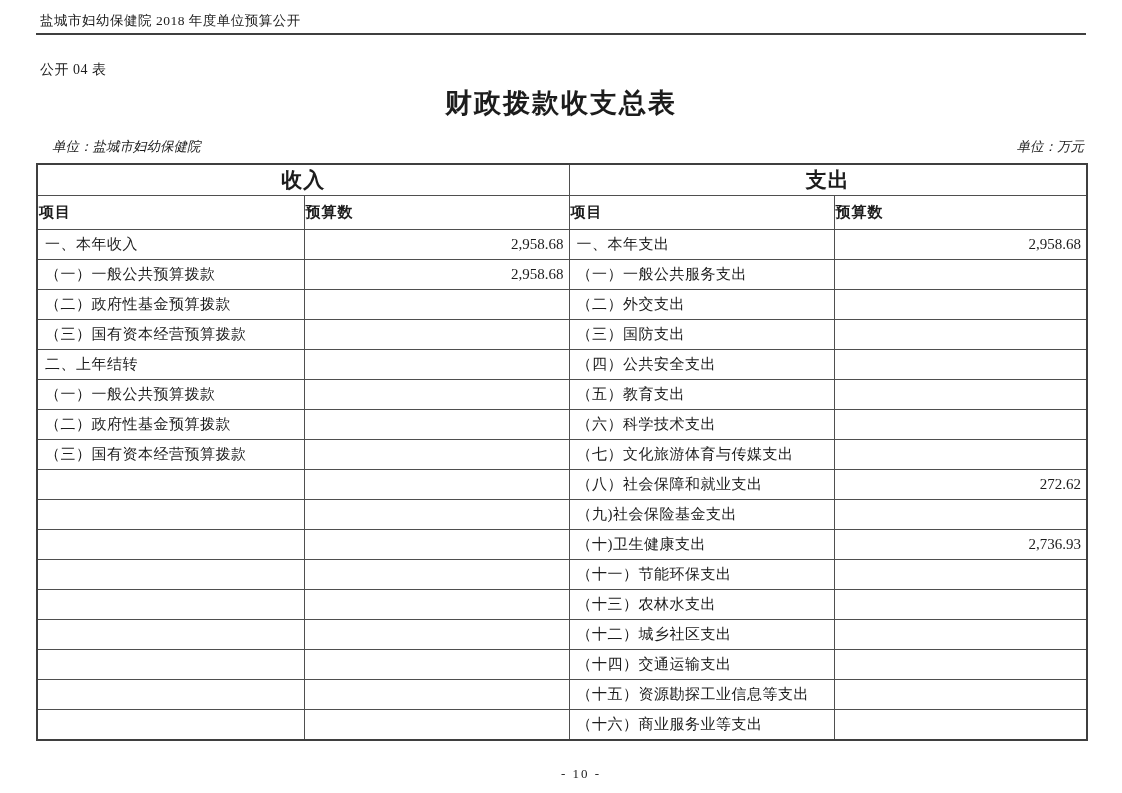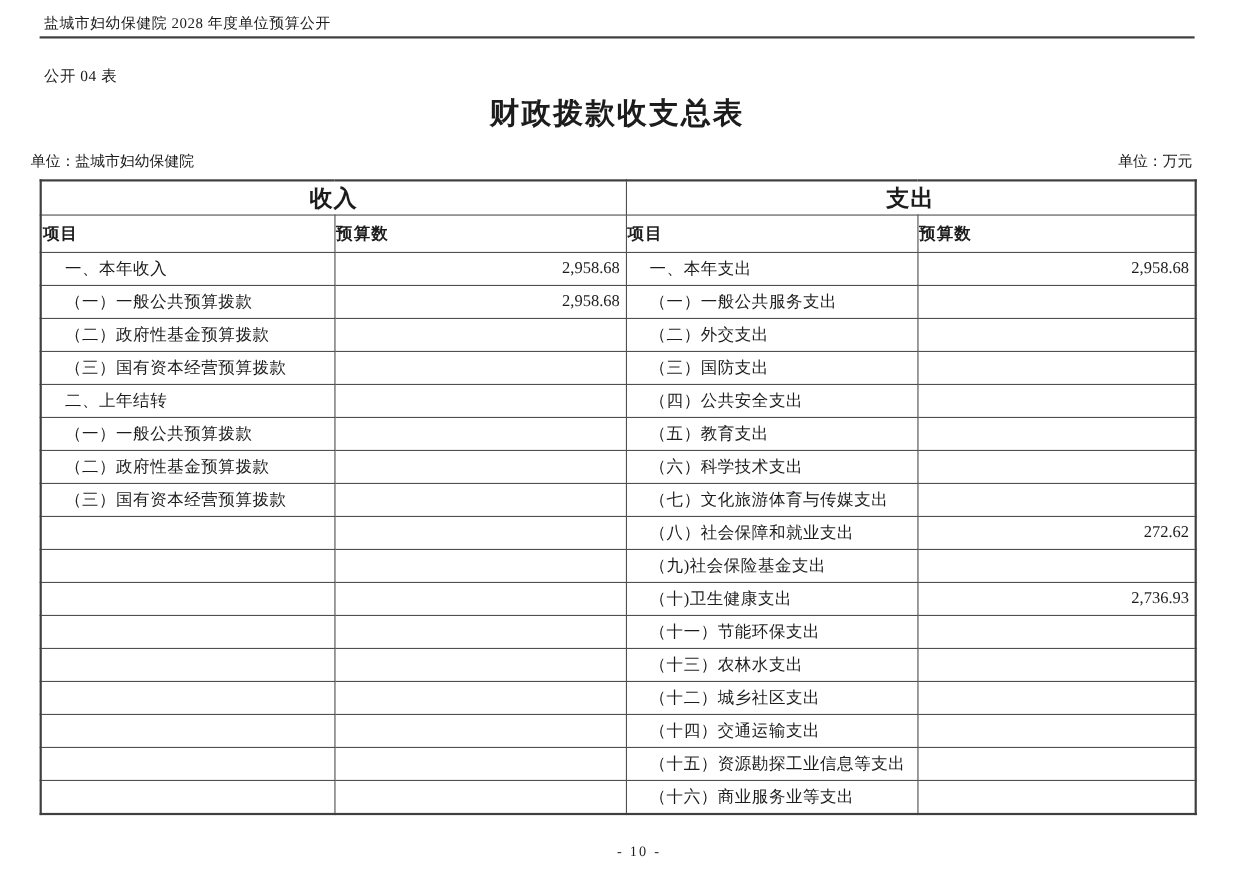--- a/index.html
+++ b/index.html
@@ -33,25 +33,26 @@
     letter-spacing: 0.5px;
   }
   .page-title {
     margin-top: 6px;
     text-align: center;
     font-size: 27px;
     font-weight: bold;
     letter-spacing: 2px;
   }
   .unit-row {
-    margin: 17px 36px 0 24px;
+    margin: 17px 36px 0 48px;
     display: flex;
     justify-content: space-between;
     align-items: flex-end;
     font-size: 13.5px;
+    font-style: italic;
   }
   .unit-row .left { padding-left: 4px; }
   .unit-row .right { padding-right: 2px; }
   table.budget {
     margin: 7px 36px 0 36px;
     width: 1050px;
     border-collapse: collapse;
     table-layout: fixed;
     border: 2px solid #3f3f3f;
   }
@@ -74,42 +75,42 @@
     font-weight: bold;
     text-align: left;
     letter-spacing: 1px;
   }
   table.budget tbody td {
     height: 30px;
     font-size: 15px;
   }
   table.budget td.item {
     text-align: left;
-    padding-left: 21px;
+    padding-left: 7px;
     letter-spacing: 0.5px;
   }
   table.budget td.amount {
     text-align: right;
     padding-right: 5px;
   }
   .page-number {
     margin-top: 25px;
     text-align: center;
     font-size: 13px;
     letter-spacing: 2px;
     padding-left: 40px;
   }
 </style>
 </head>
 <body>
 
 <div class="page">
 
   <div class="header-note-wrap">
-    <div class="header-note">盐城市妇幼保健院 2028 年度单位预算公开</div>
+    <div class="header-note">盐城市妇幼保健院 2018 年度单位预算公开</div>
   </div>
 
   <div class="table-label">公开 04 表</div>
 
   <div class="page-title">财政拨款收支总表</div>
 
   <div class="unit-row">
     <span class="left">单位：盐城市妇幼保健院</span>
     <span class="right">单位：万元</span>
   </div>

